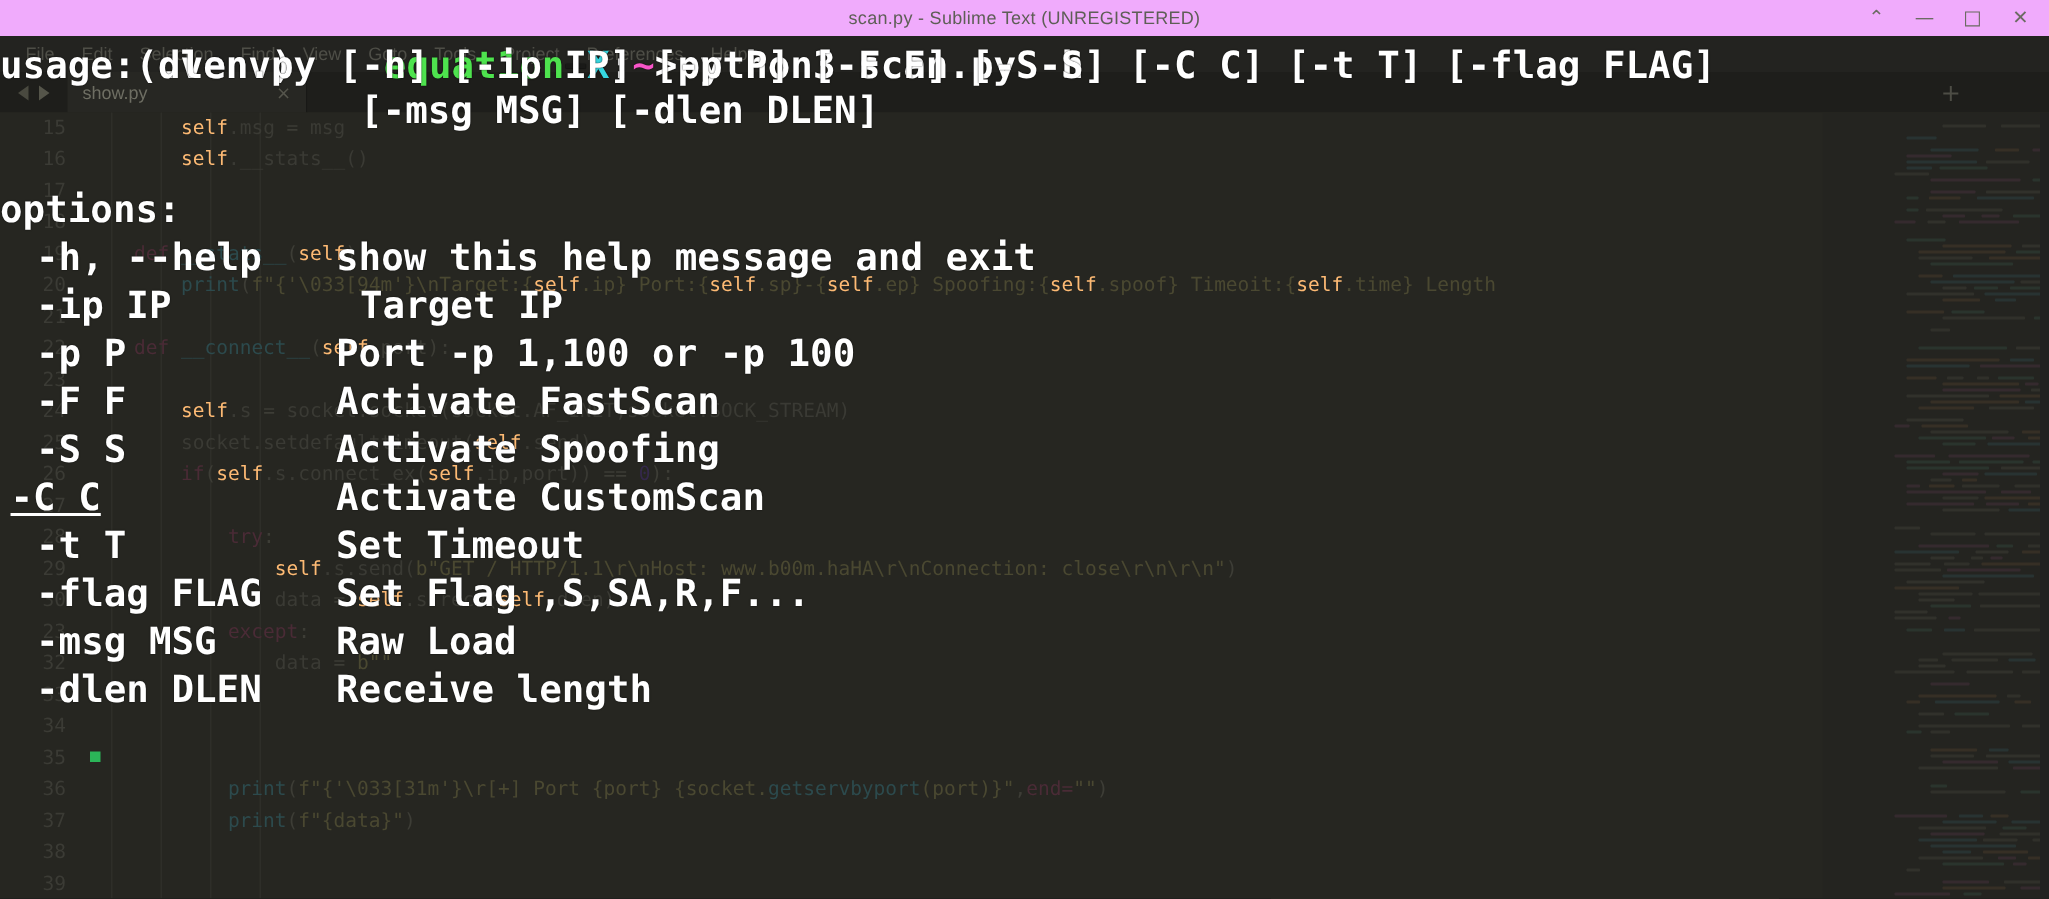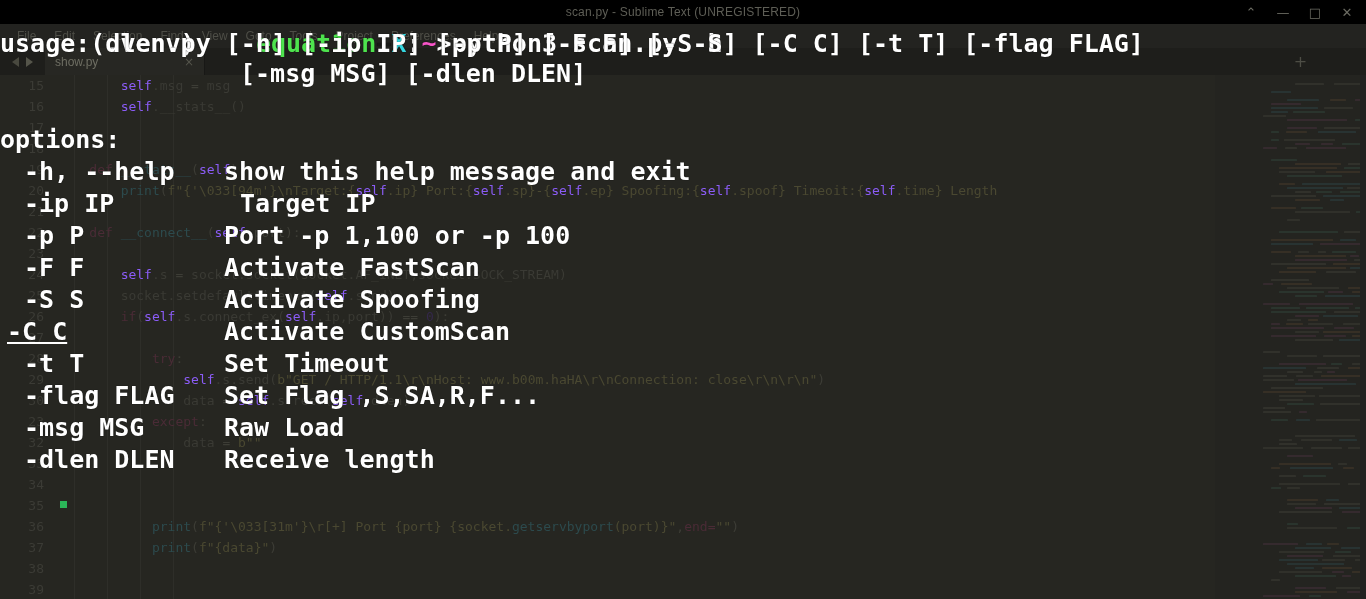--- a/index.html
+++ b/index.html
@@ -19,21 +19,21 @@
   
   #sublime {
     position: absolute;
     inset: 0;
     background: #272822;
   }
   .st-titlebar {
     position: absolute;
     left: 0; top: 0;
     width: 1366px; height: 24px;
-    background: #000000;
+    background: #f0abfc;
     display: flex;
     align-items: center;
     justify-content: center;
   }
   .st-title {
     font-family: "Liberation Sans", sans-serif;
     font-size: 12px;
     color: #5e5e56;
     letter-spacing: 0.2px;
   }
@@ -148,21 +148,21 @@
   .ln {
     display: inline-block;
     width: 58px;
     text-align: right;
     color: #3b3b35;
     padding-right: 14px;
     box-sizing: border-box;
   }
   .c-kw   { color: #4a2b36; }
   .c-fn   { color: #2c4a4d; }
-  .c-self { color: #8b5cf6; }
+  .c-self { color: #fdba74; }
   .c-txt  { color: #3a3a34; }
   .c-str  { color: #4a4831; }
   .c-num  { color: #34284a; }
   .c-op   { color: #3d3d36; }
 
   .st-indent-guide {
     position: absolute;
     top: 0;
     width: 1px;
     height: 524px;

